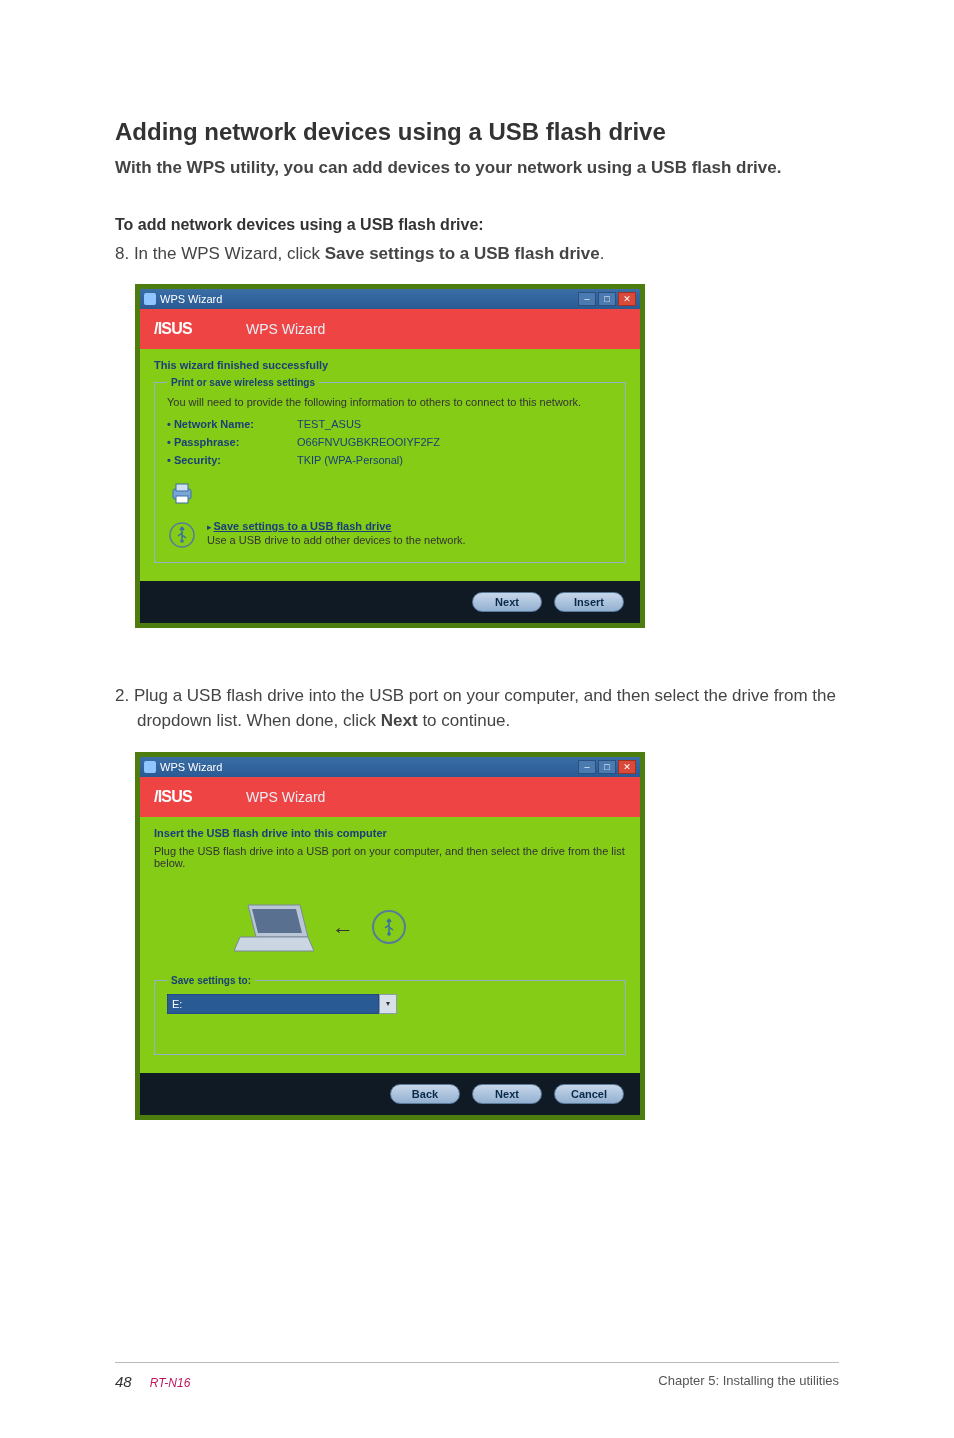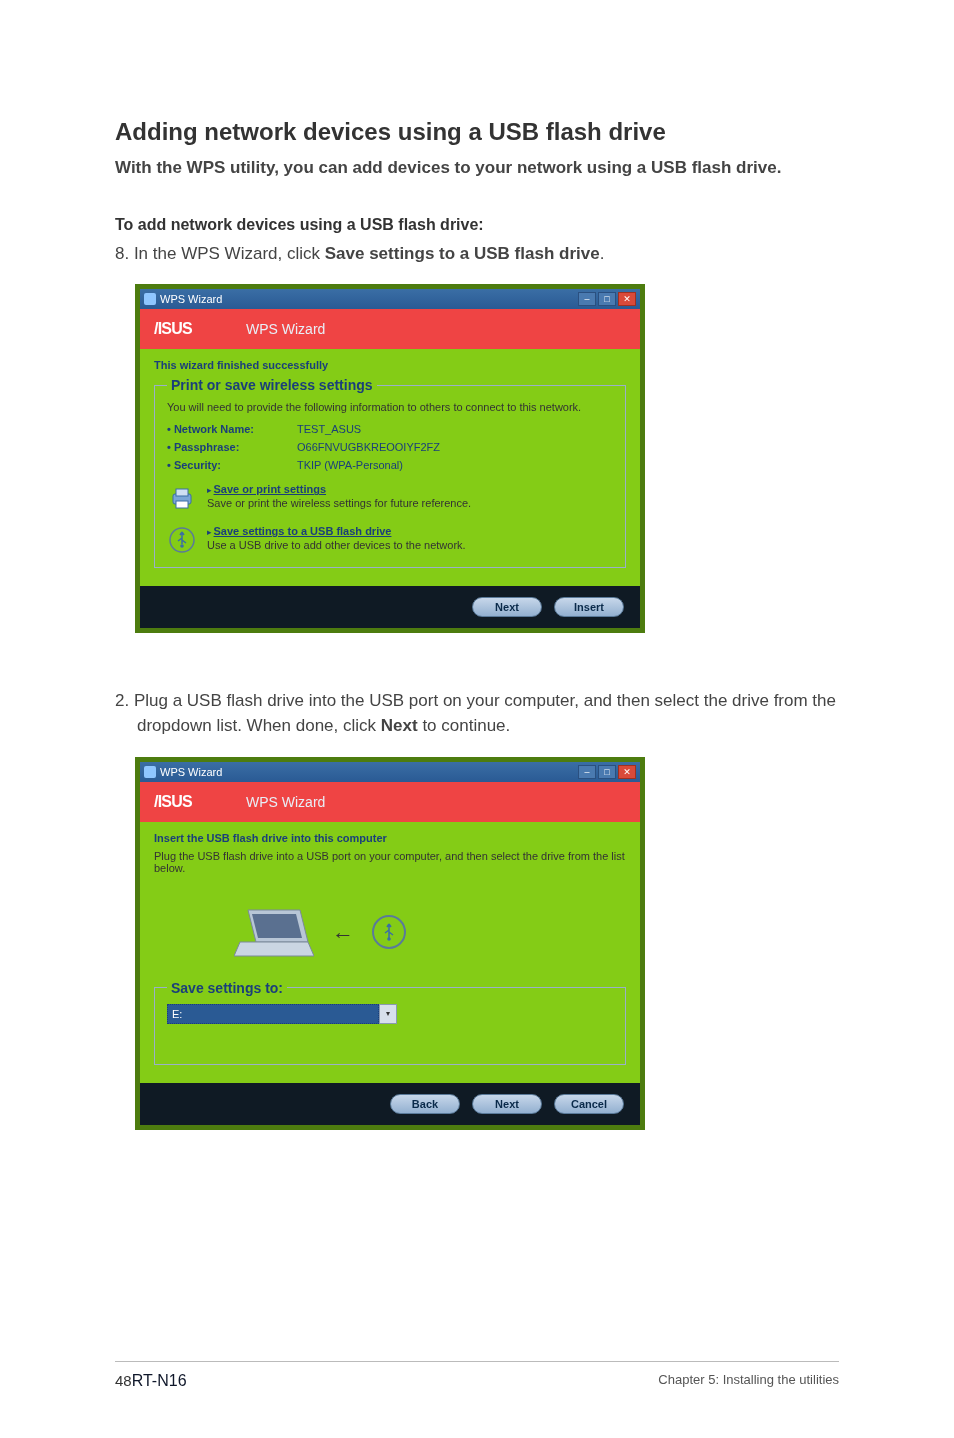--- a/index.html
+++ b/index.html
@@ -105,21 +105,21 @@
     margin-bottom: 6px;
   }
   fieldset.group {
     border: 1px solid #9ab0c8;
     padding: 8px 12px 12px 12px;
     margin-bottom: 4px;
   }
   fieldset.group legend {
     color: #1a3f7a;
     font-weight: bold;
-    font-size: 14px;
+    font-size: 10px;
     padding: 0 4px;
     margin-top: 18px;
   }
   .hint { font-size: 11px; color: #333; margin-bottom: 10px; }
   .row { display: flex; margin-bottom: 6px; }
   .row .lbl { width: 130px; color: #1a3f7a; font-weight: bold; font-size: 11px; }
   .row .val { color: #1a3f7a; font-size: 11px; }
 
   .action {
     display: flex; align-items: flex-start; gap: 10px;
@@ -203,23 +203,23 @@
     padding: 0 115px;
   }
   .footer-line {
     border-top: 1px solid #bbb;
     padding-top: 10px;
     display: flex;
     justify-content: space-between;
     font-size: 13px;
     color: #555;
   }
-  .footer-left { display: flex; gap: 0; align-items: baseline; }
+  .footer-left { display: flex; gap: 18px; align-items: baseline; font-style: italic; }
   .pg { font-size: 15px; color: #333; }
-  .model { font-size: 16px; color: #0f172a; }
+  .model { font-size: 12px; color: #be185d; }
 </style>
 </head>
 <body>
 
 <div class="page">
   <h2 class="section-title">Adding network devices using a USB flash drive</h2>
   <p class="intro">With the WPS utility, you can add devices to your network using a USB flash drive.</p>
 
   <p class="subhead">To add network devices using a USB flash drive:</p>
   <p class="step">
@@ -265,24 +265,20 @@
         </div>
 
         <div class="action">
           <span class="icon-box">
             <svg width="28" height="28" viewBox="0 0 28 28">
               <rect x="5" y="10" width="18" height="10" rx="2" fill="#7aa6d6" stroke="#3a6ea5"></rect>
               <rect x="8" y="5" width="12" height="7" fill="#cfe0f2" stroke="#3a6ea5"></rect>
               <rect x="8" y="17" width="12" height="7" fill="#fff" stroke="#3a6ea5"></rect>
             </svg>
           </span>
-          <div class="txt">
-            <div><span class="caret">▸</span><span class="link">Save or print settings</span></div>
-            <div class="desc">Save or print the wireless settings for future reference.</div>
-          </div>
         </div>
 
         <div class="action">
           <span class="icon-box">
             <svg width="28" height="28" viewBox="0 0 28 28">
               <circle cx="14" cy="14" r="12" fill="none" stroke="#5a7a9a" stroke-width="1.5"></circle>
               <path d="M14 6 v12 M14 6 l-2 3 M14 6 l2 3 M14 12 l-4 3 M14 14 l4 3" stroke="#3a6ea5" stroke-width="1.5" fill="none"></path>
               <circle cx="14" cy="20" r="1.8" fill="#3a6ea5"></circle>
             </svg>
           </span>

